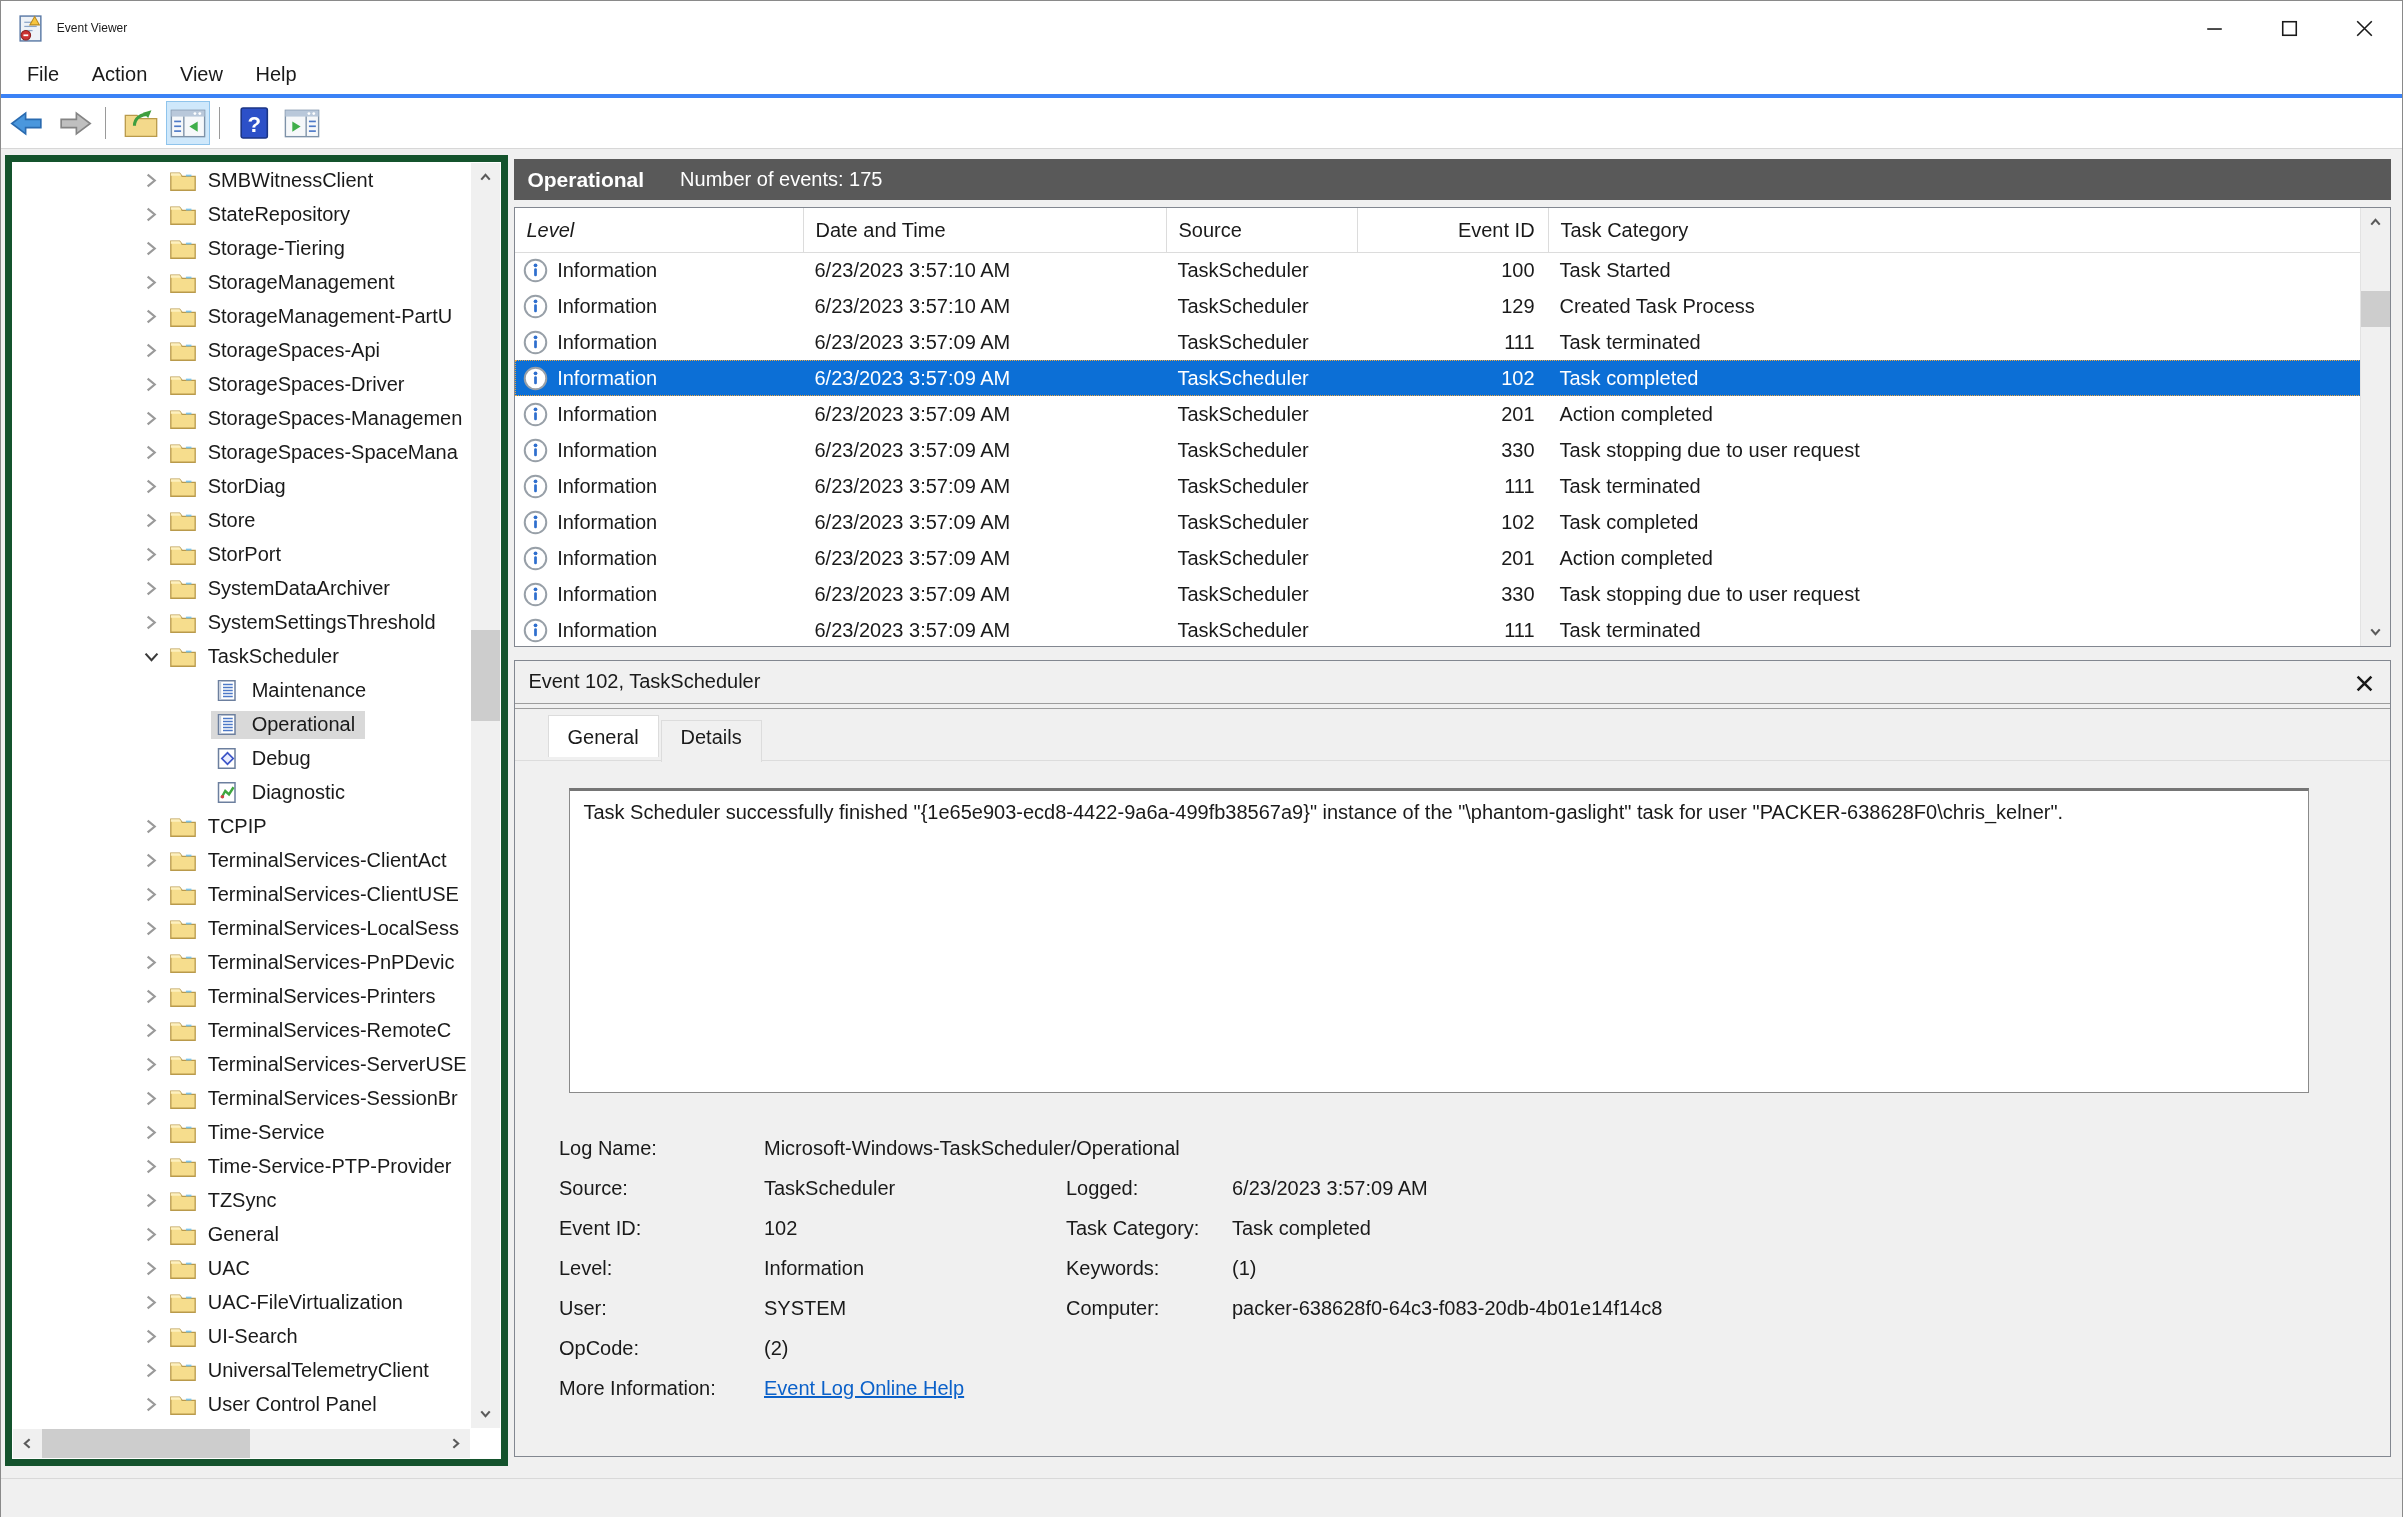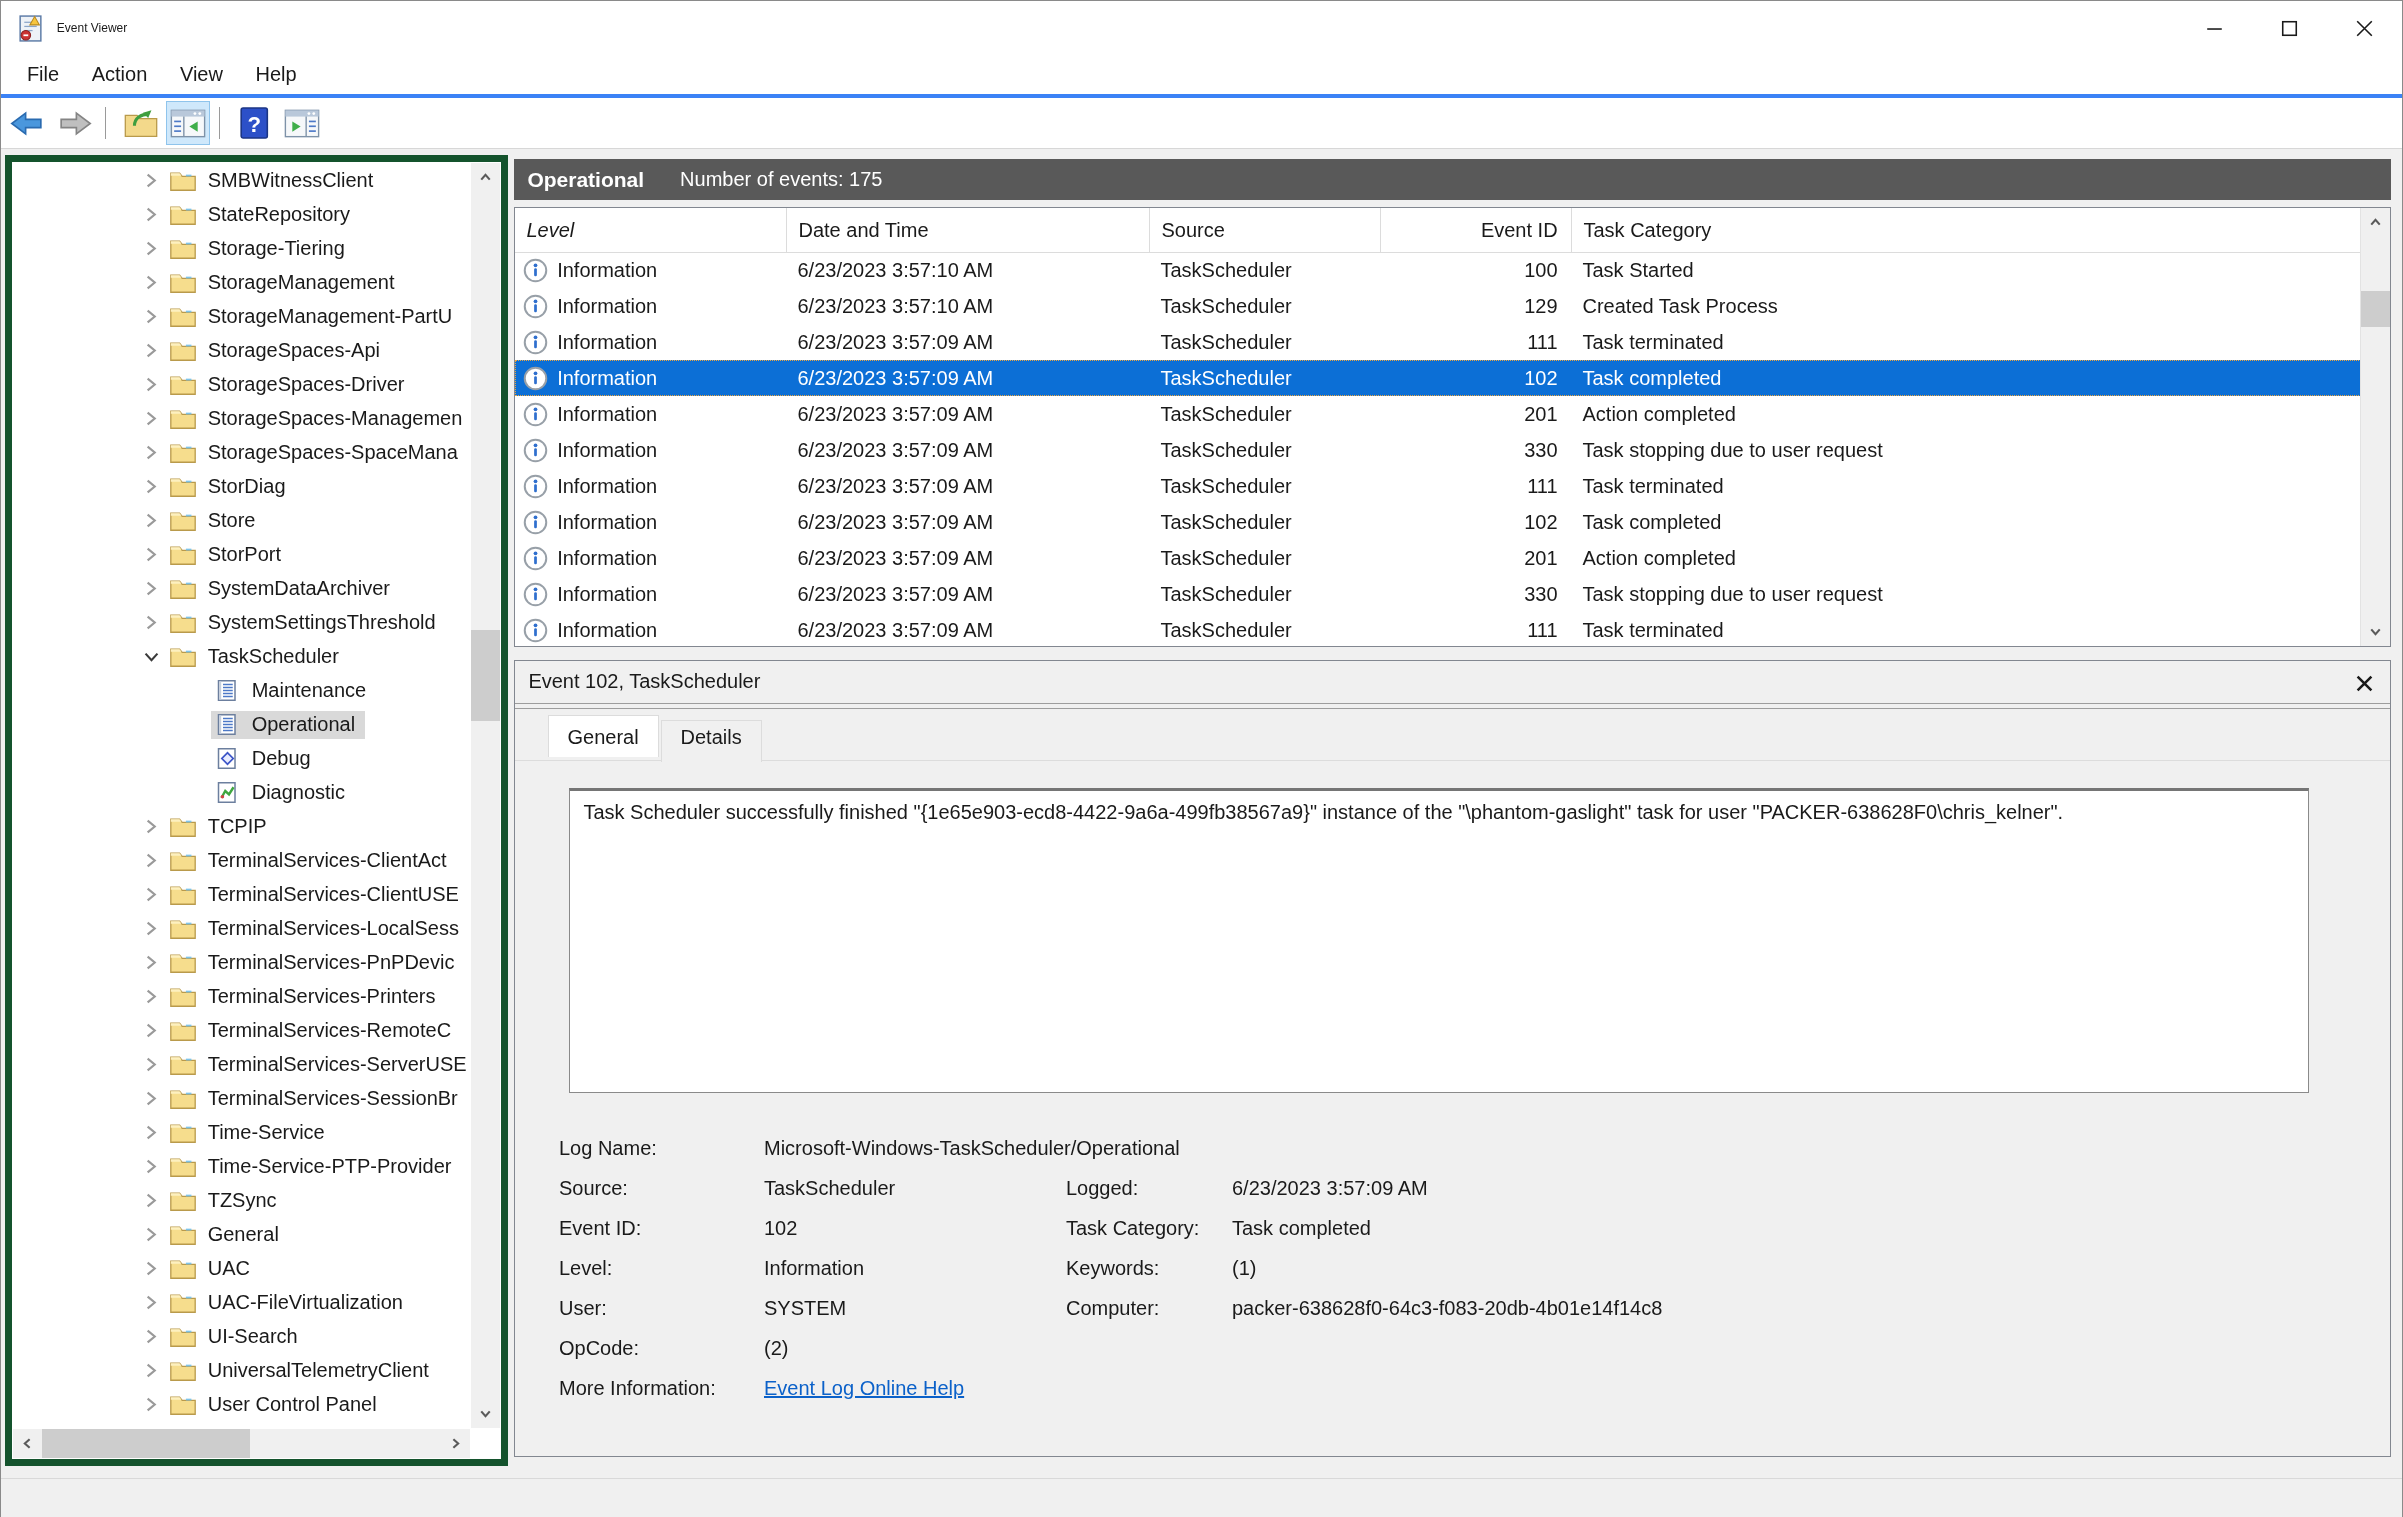--- a/index.html
+++ b/index.html
@@ -51,23 +51,23 @@
   .table-box{position:absolute;left:513px;top:206px;width:1877px;height:440px;background:#fff;
     border:1px solid #828790;box-sizing:border-box;overflow:hidden;}
   .thead{display:flex;height:44px;border-bottom:1px solid #dcdcdc;align-items:center;background:#fff;
     position:absolute;left:0;top:0;right:29px;}
   .th{display:flex;align-items:center;height:100%;box-sizing:border-box;padding-left:11.5px;white-space:nowrap;}
   .th + .th{border-left:1px solid #dcdcdc;}
   .tbody{position:absolute;left:0;top:44px;right:29px;bottom:0;overflow:hidden;}
   .tr{display:flex;height:36px;align-items:center;white-space:nowrap;}
   .tr.selected{background:#0c6fd6;color:#fff;outline:1.9px dotted #eda63f;outline-offset:-1.9px;}
   .c-level{width:271px;flex:0 0 auto;display:flex;align-items:center;gap:9.6px;padding-left:7.6px;box-sizing:border-box;}
-  .c-date{width:363px;flex:0 0 auto;padding-left:11.5px;box-sizing:border-box;}
+  .c-date{width:363px;flex:0 0 auto;padding-left:11.5px;box-sizing:border-box;margin-left:17px;}
   .c-src{width:191px;flex:0 0 auto;padding-left:11.5px;box-sizing:border-box;}
-  .c-id{width:191px;flex:0 0 auto;padding-right:13.4px;box-sizing:border-box;justify-content:flex-end;display:flex;margin-left:40px;}
+  .c-id{width:191px;flex:0 0 auto;padding-right:13.4px;box-sizing:border-box;justify-content:flex-end;display:flex;}
   .c-cat{flex:1;padding-left:11.5px;box-sizing:border-box;overflow:hidden;}
   .th.c-level{padding-left:11.5px;font-style:italic;}
   .info-ico{width:25px;height:25px;flex:0 0 auto;}
   .table-vscroll{right:0;top:0;bottom:0;border-left:1px solid #e3e3e3;}
   
   .detail{position:absolute;left:513px;top:659px;width:1877px;height:797px;background:#f0f0f0;
     border:1px solid #828790;box-sizing:border-box;}
   .detail-title{position:absolute;left:0;top:0;right:0;height:40px;display:flex;align-items:center;padding-left:13.4px;box-sizing:border-box;}
   .detail-close{position:absolute;right:13.4px;top:9.6px;width:25px;height:25px;display:flex;align-items:center;justify-content:center;}
   .detail-sep{position:absolute;left:0;top:42px;right:0;height:3.8px;border-top:1.9px solid #9d9d9d;border-bottom:1.9px solid #9d9d9d;box-sizing:content-box;background:#f0f0f0;}

